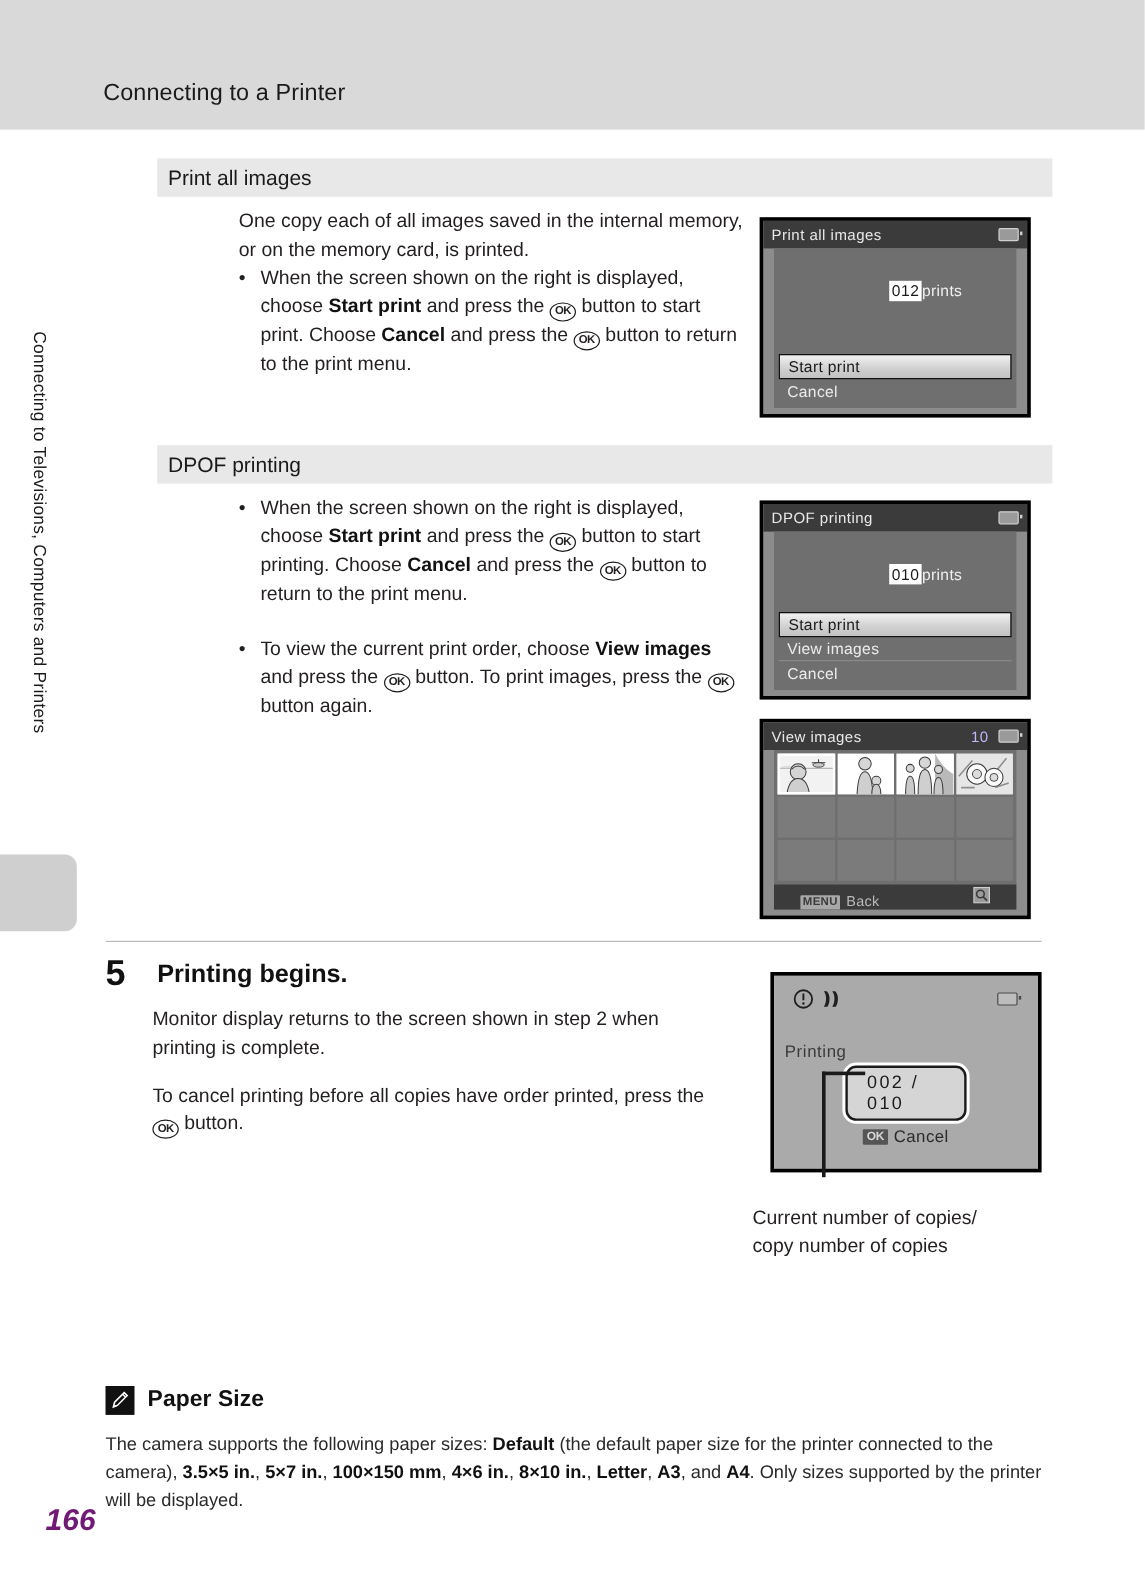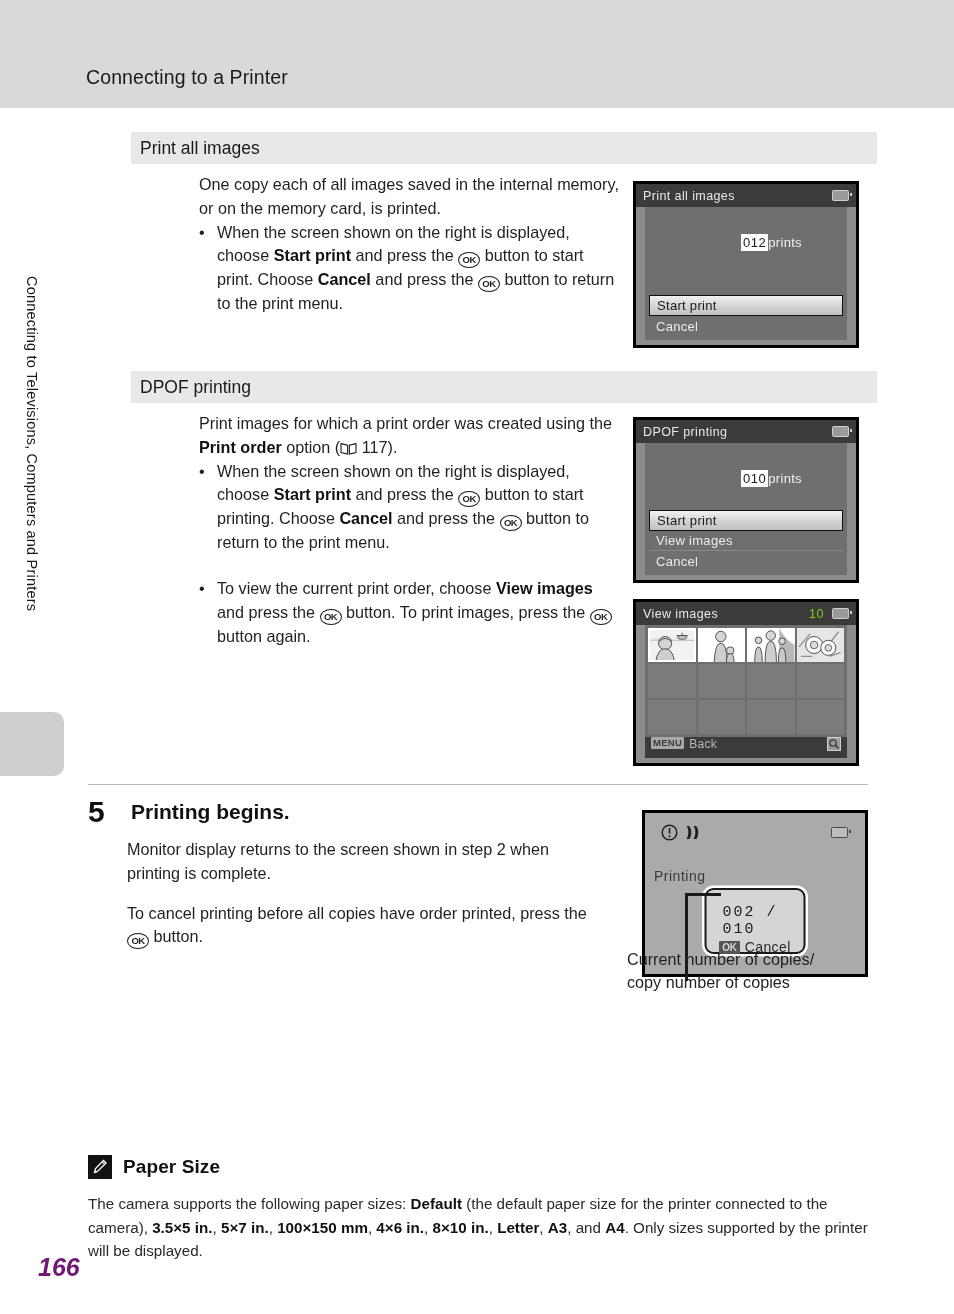--- a/index.html
+++ b/index.html
@@ -156,21 +156,21 @@
   }
   .batt:after {
     content: "";
     position: absolute;
     right: -3.5px; top: 2px;
     width: 2px; height: 3px;
     background: #cfcfcf;
   }
   .count-label {
     font-size: 12.5px;
-    color: #84cc16;
+    color: #c4b5fd;
     margin-right: 8px;
     letter-spacing: 0.5px;
   }
   .lcd-body {
     position: absolute;
     left: 9px; right: 9px;
     top: 23px; bottom: 5px;
     background: #6f6f6f;
   }
   .prints-row {
@@ -234,22 +234,22 @@
   }
   .thumb.filled { background: #f2f2f2; }
   .thumb.sel { outline: 2px solid #ffffff; outline-offset: -2px; }
   .thumb svg { width: 100%; height: 100%; display: block; }
   .lcd-footer {
     position: absolute;
     left: 9px; right: 9px;
     bottom: 5px; height: 21px;
     background: #3b3b3b;
     display: flex;
-    align-items: flex-start;
-    padding: 0 6px;
+    align-items: flex-end;
+    padding: 0 22px;
     box-sizing: border-box;
   }
   .menu-badge {
     background: #a8a8a8;
     color: #3b3b3b;
     font-size: 9.5px;
     font-weight: bold;
     padding: 1px 2px;
     letter-spacing: 0.3px;
     line-height: 10px;
@@ -300,25 +300,25 @@
     color: #3a3a3a;
     letter-spacing: 0.5px;
   }
   .counter-box {
     position: absolute;
     left: 50%; top: 70px;
     transform: translateX(-50%);
     background: #d5d5d5;
     border: 2.5px solid #1a1a1a;
     border-radius: 9px;
-    padding: 14px 16px;
+    padding: 4px 16px;
     font-size: 15px;
     letter-spacing: 2px;
     color: #1a1a1a;
-    font-family: Liberation Mono, monospace;
+    font-family: Liberation Sans, sans-serif;
     box-shadow: 0 0 0 2.5px #ffffff;
   }
   .cancel-row {
     position: absolute;
     left: 0; right: 0; bottom: 14px;
     display: flex;
     justify-content: center;
     align-items: center;
     gap: 5px;
   }
@@ -339,21 +339,21 @@
   }
 
   
   .leader {
     position: absolute;
     background: #1a1a1a;
   }
 
   .callout-caption {
     position: absolute;
-    left: 627px; top: 948px;
+    left: 627px; top: 1004px;
     width: 270px;
     font-size: 16.2px;
     line-height: 1.42;
     color: #231f20;
   }
 
   
   .hr {
     position: absolute;
     background: #b9b9b9;
@@ -458,24 +458,20 @@
       </div>
     </div>
   </div>
 </div>
 
 <div class="section-bar" style="position:absolute; left:131px; top:371px; width:737px;">
   <span>DPOF printing</span>
 </div>
 
 <div class="body-col" style="top:412px;">
-  <p><span>Print images for which a print order was created using the </span><b>Print order</b><span> option (</span><span class="book-glyph"><svg viewBox="0 0 17 13" xmlns="http://www.w3.org/2000/svg">
-        <path d="M1 1.6 L7.6 3.1 L7.6 12 L1 10.5 Z" fill="none" stroke="#1a1a1a" stroke-width="1.1"></path>
-        <path d="M16 1.6 L9.4 3.1 L9.4 12 L16 10.5 Z" fill="none" stroke="#1a1a1a" stroke-width="1.1"></path>
-      </svg></span> <span>117</span><span>).</span></p>
 
   <div class="bullet-row">
     <div class="bullet-dot">•</div>
     <div class="bullet-text"><span>When the screen shown on the right is displayed, choose </span><b>Start print</b><span> and press the </span><span class="ok-glyph">OK</span><span> button to start printing. Choose </span><b>Cancel</b><span> and press the </span><span class="ok-glyph">OK</span><span> button to return to the print menu.</span></div>
   </div>
 
   <div class="bullet-row" style="margin-top:22px;">
     <div class="bullet-dot">•</div>
     <div class="bullet-text"><span>To view the current print order, choose </span><b>View images</b><span> and press the </span><span class="ok-glyph">OK</span><span> button. To print images, press the </span><span class="ok-glyph">OK</span><span> button again.</span></div>
   </div>

